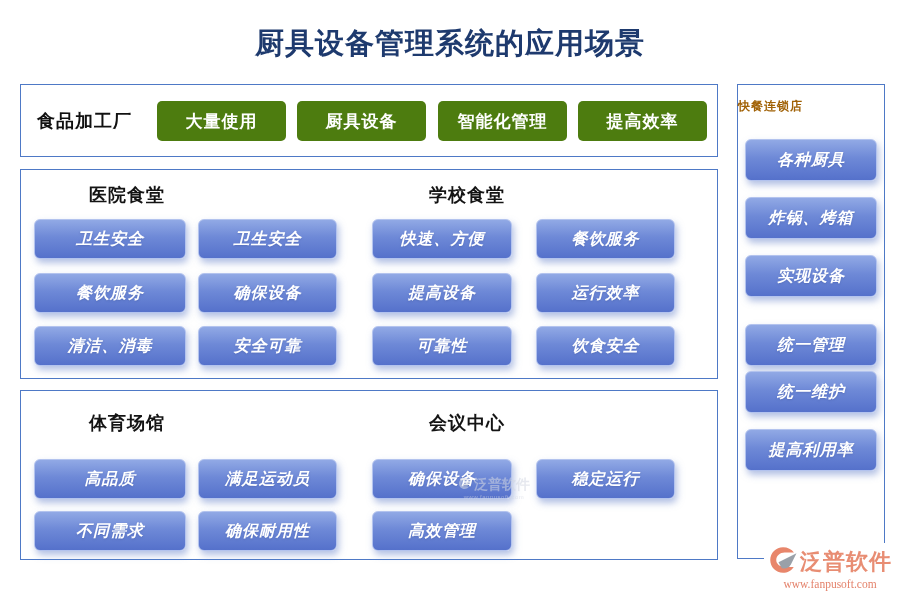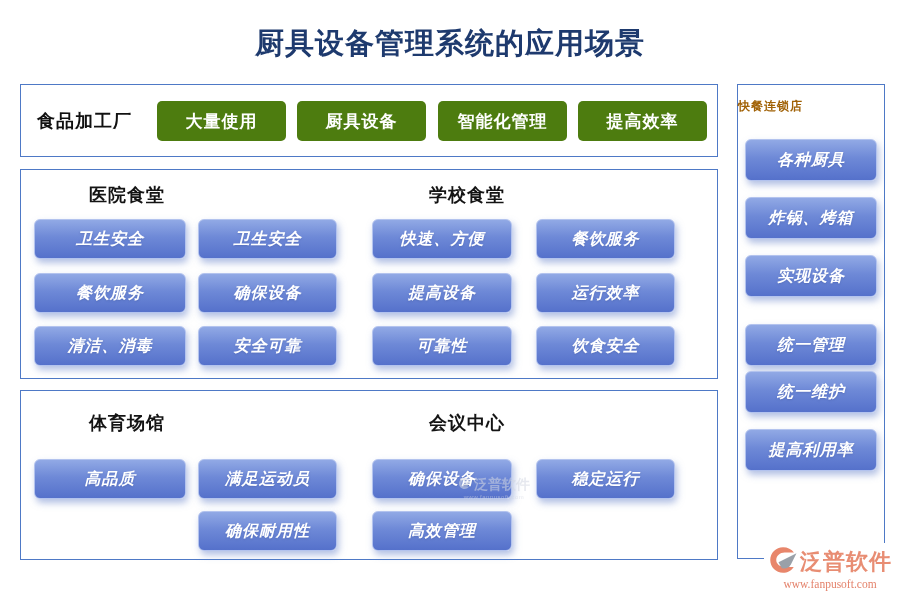--- a/index.html
+++ b/index.html
@@ -87,20 +87,21 @@
     <div class="grad-btn c3 mr3">可靠性</div>
     <div class="grad-btn c4 mr3">饮食安全</div>
   </section>
 
   <section class="box bot-box">
     <div class="col-heading h-left2">体育场馆</div>
     <div class="col-heading h-right2">会议中心</div>
 
     <div class="grad-btn c1 br1">高品质</div>
     <div class="grad-btn c2 br1">满足运动员</div>
+    <div class="grad-btn c1 br2">不同需求</div>
     <div class="grad-btn c2 br2">确保耐用性</div>
 
     <div class="grad-btn c3 br1">确保设备</div>
     <div class="grad-btn c4 br1">稳定运行</div>
     <div class="grad-btn c3 br2">高效管理</div>
   </section>
 
   <aside class="box side-box">
     <div class="side-heading">快餐连锁店</div>
     <div class="grad-btn side-btn sb0">各种厨具</div>

